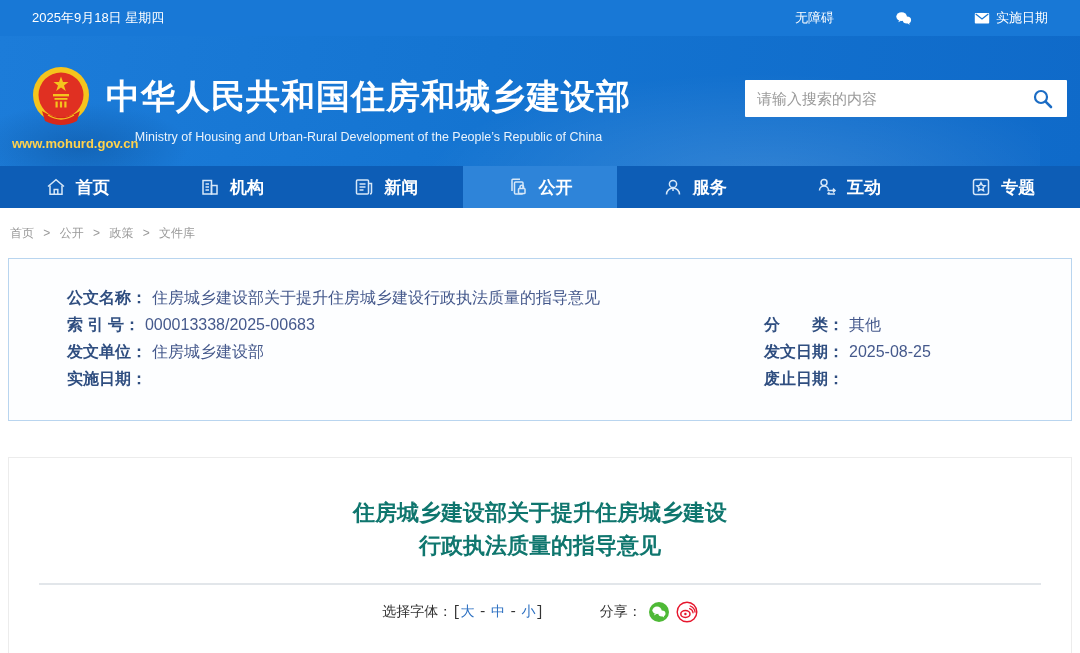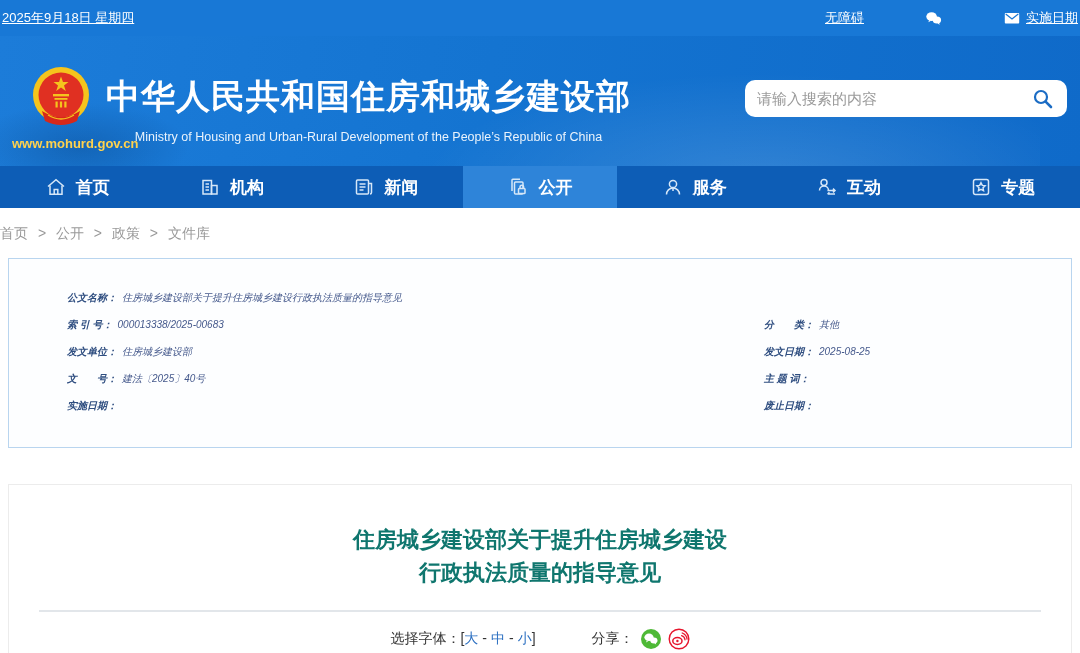--- a/index.html
+++ b/index.html
@@ -1,74 +1,74 @@
 <!DOCTYPE html>
 <html><head>
 <meta charset="utf-8">
 <style>
   * { box-sizing: border-box; margin: 0; padding: 0; }
   html, body { width: 1080px; height: 653px; overflow: hidden; background: #fff;
     font-family: "Liberation Sans", "DejaVu Sans", sans-serif; }
 
   
   .topbar { height: 36px; background: #1878d6; color: #fff; display: flex;
-    align-items: center; justify-content: space-between; padding: 0 2px; font-size: 13px; text-decoration: underline; }
+    align-items: center; justify-content: space-between; padding: 0 32px; font-size: 13px; }
   .topbar-right { display: flex; align-items: center; gap: 12px; }
   .topbar-link { color: #fff; cursor: pointer; display: flex; align-items: center; gap: 5px; margin-left: 48px; }
 
   
   .header { height: 130px; position: relative; overflow: hidden;
     background: linear-gradient(100deg, #1c7cd9 0%, #1474d1 45%, #0f6ac9 100%); }
   .header::before { content:""; position:absolute; right: 40px; top: 36px; width: 620px; height: 130px;
     background: radial-gradient(ellipse at 55% 85%, rgba(255,255,255,0.14), rgba(255,255,255,0) 70%); }
   .header::after { content:""; position:absolute; left: -30px; bottom: -26px; width: 220px; height: 90px;
     background: radial-gradient(ellipse, rgba(0,45,100,0.28), rgba(0,45,100,0) 70%); }
   .emblem { position: absolute; left: 28px; top: 28px; width: 66px; height: 66px; z-index: 2; }
   .site-url { position: absolute; left: 12px; top: 100px; color: #ffd24d; font-weight: bold;
     font-size: 13px; z-index: 2; }
   .header-titles { position: absolute; left: 106px; top: 38px; z-index: 2; color: #fff; text-align: center; }
   .title-cn { font-size: 34px; font-weight: bold; letter-spacing: 1px; }
   .title-en { font-size: 12.5px; margin-top: 10px; color: #eaf3fc; }
   .search-box { position: absolute; left: 745px; top: 44px; width: 322px; height: 37px;
-    background: #fff; display: flex; align-items: center; padding: 0 12px; z-index: 2; border-radius: 10px; }
+    background: #fff; display: flex; align-items: center; padding: 0 12px; z-index: 2; border-radius: 1px; }
   .search-box input { flex: 1; border: none; outline: none; font-size: 15px; color: #333;
     font-family: inherit; background: transparent; }
   .search-box input::placeholder { color: #9a9a9a; }
   .search-btn { width: 24px; height: 24px; cursor: pointer; flex: none; }
 
   
   .nav { height: 42px; background: #0d5db6; display: flex; }
   .nav-item { flex: 1; display: flex; align-items: center; justify-content: center; gap: 9px;
     color: #fff; font-size: 17px; font-weight: bold; cursor: pointer; }
   .nav-item.active { background: #2e84d9; }
   .nav-ic { width: 22px; height: 22px; display: block; }
 
   
-  .breadcrumb { height: 50px; line-height: 50px; padding-left: 0; font-size: 14px; color: #999; }
+  .breadcrumb { height: 50px; line-height: 50px; padding-left: 10px; font-size: 12px; color: #999; }
   .crumb { color: #999; cursor: pointer; }
   .crumb-sep { margin: 0 6px; color: #999; }
 
   
   .meta-box { margin: 0 8px; border: 1px solid #b9d5ef; background: #fdfeff;
     padding: 25px 0 28px 58px; }
-  .meta-row { display: flex; line-height: 27px; font-size: 10px; font-style: italic; }
+  .meta-row { display: flex; line-height: 27px; font-size: 16px; }
   .meta-left { width: 697px; display: flex; flex: none; }
   .meta-right { flex: 1; display: flex; }
   .meta-label { font-weight: bold; color: #2f4e80; white-space: pre; }
   .meta-value { color: #45598c; margin-left: 5px; white-space: pre; }
 
   
   .content-box { margin: 36px 8px 0; border: 1px solid #ececec; background: #fff;
     height: 400px; padding-top: 38px; }
   .article-title { text-align: center; font-size: 22px; font-weight: bold; color: #0f766e;
     line-height: 33px; }
   .divider { margin: 21px 30px 0; border-top: 2px solid #e2e6ea; }
   .info-row { margin-top: 16px; display: flex; justify-content: center; align-items: center;
     font-size: 14px; color: #333; }
-  .font-sizes { color: #333; }
+  .font-sizes { color: #333; font-family: Liberation Mono, monospace; }
   .fs-link { color: #2b6fc1; cursor: pointer; }
   .fs-sep { color: #333; margin: 0 4px; }
   .info-gap { width: 28px; flex: none; }
   .share-icons { display: flex; align-items: center; gap: 6px; margin-left: 6px; }
   .share-ic { width: 22px; height: 22px; cursor: pointer; display: block; }
 </style>
 </head>
 <body>
 
 <div class="topbar">
@@ -222,30 +222,20 @@
       <span class="meta-label">发文单位：</span>
       <span class="meta-value">住房城乡建设部</span>
     </div>
     <div class="meta-right">
       <span class="meta-label">发文日期：</span>
       <span class="meta-value">2025-08-25</span>
     </div>
   </div>
   <div class="meta-row">
     <div class="meta-left">
-      <span class="meta-label">文　　号：</span>
-      <span class="meta-value">建法〔2025〕40号</span>
-    </div>
-    <div class="meta-right">
-      <span class="meta-label">主 题 词：</span>
-      <span class="meta-value"></span>
-    </div>
-  </div>
-  <div class="meta-row">
-    <div class="meta-left">
       <span class="meta-label">实施日期：</span>
       <span class="meta-value"></span>
     </div>
     <div class="meta-right">
       <span class="meta-label">废止日期：</span>
       <span class="meta-value"></span>
     </div>
   </div>
 </div>
 

